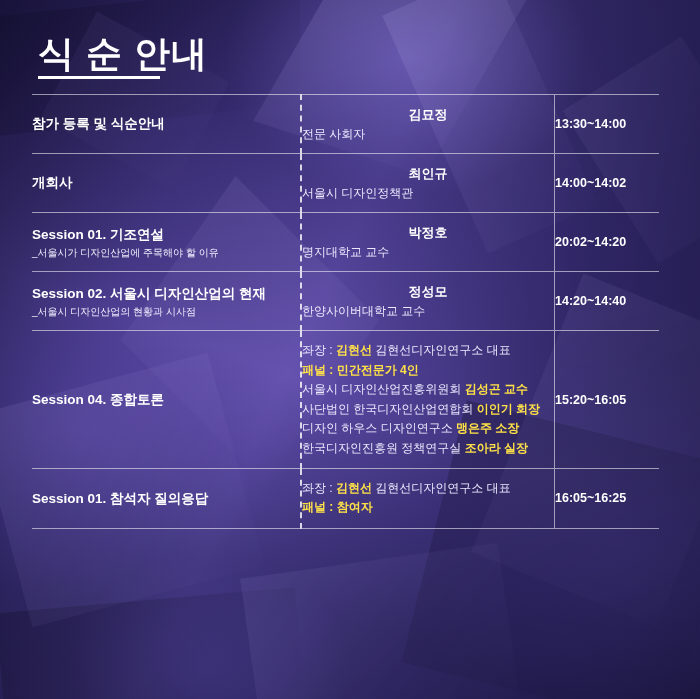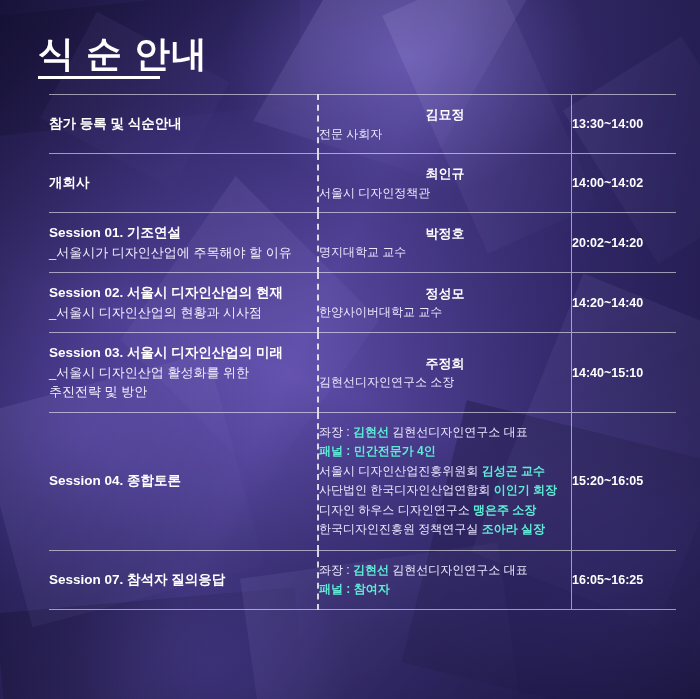--- a/index.html
+++ b/index.html
@@ -75,21 +75,21 @@
     position: absolute;
     left: 38px;
     top: 76px;
     width: 122px;
     height: 3px;
     background: #ffffff;
   }
 
   table.schedule {
     position: absolute;
-    left: 49px;
+    left: 32px;
     top: 94px;
     width: 624px;
     border-collapse: collapse;
     table-layout: fixed;
   }
   table.schedule td {
     vertical-align: middle;
     padding: 10px 0;
     border-top: 1px solid rgba(255,255,255,0.55);
     border-bottom: 1px solid rgba(255,255,255,0.55);
@@ -101,21 +101,21 @@
   .col-speaker { width: 252px; padding-left: 16px; border-left: 2px dashed rgba(255,255,255,0.8); }
   .col-time    { width: 104px; padding-left: 14px; border-left: 1px solid rgba(255,255,255,0.55); font-weight: bold; }
 
   .sess-title {
     font-size: 13.5px;
     font-weight: bold;
     line-height: 1.45;
     color: #ffffff;
   }
   .sess-sub {
-    font-size: 13px;
+    font-size: 10px;
     font-weight: normal;
     line-height: 1.5;
     color: #f2f0ff;
   }
   .spk-name {
     font-size: 13px;
     font-weight: bold;
     line-height: 1.5;
     color: #ffffff;
     text-align: center;
@@ -123,21 +123,21 @@
   .spk-role {
     font-size: 12px;
     line-height: 1.55;
     color: #ece9ff;
   }
   .spk-line {
     font-size: 12px;
     line-height: 1.62;
     color: #ece9ff;
   }
-  .spk-line b { font-weight: bold; color: #5eead4; }
+  .spk-line b { font-weight: bold; color: #fde047; }
   .time {
     font-size: 12.5px;
     color: #ffffff;
     white-space: nowrap;
   }
   .pad-lg td { padding-top: 14px; padding-bottom: 14px; }
 </style>
 </head>
 <body>
 
@@ -204,52 +204,39 @@
               <div class="sess-sub">_서울시 디자인산업의 현황과 시사점</div>
             </td>
             <td class="col-speaker">
               <div class="spk-name">정성모</div>
               <div class="spk-role">한양사이버대학교 교수</div>
             </td>
             <td class="col-time">
               <div class="time">14:20~14:40</div>
             </td>
           </tr>
-          <tr>
-            <td class="col-session">
-              <div class="sess-title">Session 03. 서울시 디자인산업의 미래</div>
-              <div class="sess-sub">_서울시 디자인산업 활성화를 위한<br> 추진전략 및 방안</div>
-            </td>
-            <td class="col-speaker">
-              <div class="spk-name">주정희</div>
-              <div class="spk-role">김현선디자인연구소 소장</div>
-            </td>
-            <td class="col-time">
-              <div class="time">14:40~15:10</div>
-            </td>
-          </tr>
           <tr class="pad-lg">
             <td class="col-session">
               <div class="sess-title">Session 04. 종합토론</div>
             </td>
             <td class="col-speaker">
               <div class="spk-line">좌장 : <b>김현선</b> 김현선디자인연구소 대표</div>
               <div class="spk-line"><b>패널 : 민간전문가 4인</b></div>
               <div class="spk-line">서울시 디자인산업진흥위원회 <b>김성곤 교수</b></div>
               <div class="spk-line">사단법인 한국디자인산업연합회 <b>이인기 회장</b></div>
               <div class="spk-line">디자인 하우스 디자인연구소 <b>맹은주 소장</b></div>
               <div class="spk-line">한국디자인진흥원 정책연구실 <b>조아라 실장</b></div>
             </td>
             <td class="col-time">
               <div class="time">15:20~16:05</div>
             </td>
           </tr>
           <tr>
             <td class="col-session">
-              <div class="sess-title">Session 07. 참석자 질의응답</div>
+              <div class="sess-title">Session 01. 참석자 질의응답</div>
             </td>
             <td class="col-speaker">
               <div class="spk-line">좌장 : <b>김현선</b> 김현선디자인연구소 대표</div>
               <div class="spk-line"><b>패널 : 참여자</b></div>
             </td>
             <td class="col-time">
               <div class="time">16:05~16:25</div>
             </td>
           </tr>
         </tbody>

